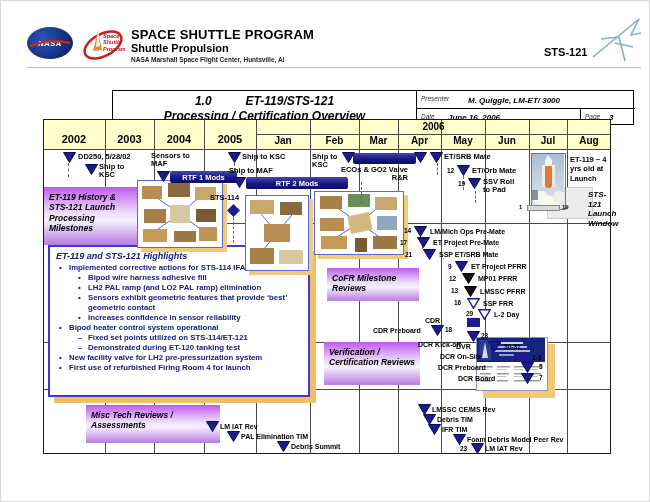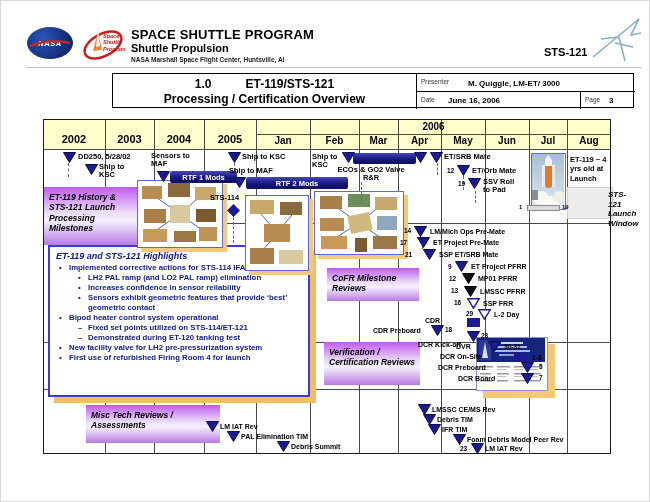--- a/index.html
+++ b/index.html
@@ -74,21 +74,21 @@
     <g stroke="#86aec8" stroke-width="1.6" fill="none">
       <path d="M4 44 L50 6"></path>
         <path d="M50 6 L42 22 L52 20"></path>
         <path d="M30 24 L12 26"></path>
         <path d="M30 24 L36 48"></path>
         <path d="M26 30 L44 34"></path>
     </g>
   </svg>
   <div class="abs" style="left:26px;top:66px;width:614px;height:1px;background:#bbb;"></div>
 
-  <div class="abs tbox" style="left:111px;top:72px;width:522px;height:35px;">
+  <div class="abs tbox" style="left:111px;top:89px;width:522px;height:35px;font-style:italic;">
     <div class="abs" style="left:0;top:0;width:303px;height:35px;display:flex;flex-direction:column;justify-content:center;">
       <div class="tmain" style="display:flex;justify-content:center;gap:34px;">
         <span>1.0</span>
         <span>ET-119/STS-121</span>
       </div>
       <div class="tmain">Processing / Certification Overview</div>
     </div>
     <div class="abs" style="left:303px;top:0;width:1px;height:35px;background:#000;"></div>
     <div class="abs" style="left:303px;top:17px;width:219px;height:1px;background:#000;"></div>
     <div class="abs small-lab" style="left:308px;top:4px;">Presenter</div>
@@ -135,42 +135,43 @@
     <div class="mlabel" style="left:397px;top:134px;width:43px;">Apr</div>
     <div class="mlabel" style="left:440px;top:134px;width:44px;">May</div>
     <div class="mlabel" style="left:484px;top:134px;width:44px;">Jun</div>
     <div class="mlabel" style="left:528px;top:134px;width:38px;">Jul</div>
     <div class="mlabel" style="left:566px;top:134px;width:44px;">Aug</div>
 
     <div class="pbox" style="left:43px;top:186px;width:95px;height:58px;">ET-119 History &amp; STS-121 Launch Processing Milestones</div>
     <div class="pbox" style="left:323px;top:341px;width:96px;height:43px;">Verification / Certification Reviews</div>
     <div class="pbox" style="left:326px;top:267px;width:92px;height:33px;">CoFR Milestone Reviews</div>
     <div class="pbox" style="left:85px;top:404px;width:134px;height:38px;">Misc Tech Reviews / Assessments</div>
-    <div class="gbox" style="left:566px;top:186px;width:44px;height:32px;padding-left:40px;">STS-121 Launch Window</div>
+    <div class="gbox" style="left:546px;top:186px;width:44px;height:32px;padding-left:40px;">STS-121 Launch Window</div>
     <div class="agebox" style="left:569px;top:154px;width:40px;">ET-119 ~ 4 yrs old at Launch</div>
 
     <div class="hlbox" style="left:47px;top:244px;width:262px;height:152px;">
       <div class="hl-title">ET-119 and STS-121 Highlights</div>
       <div id="hl-items">
           <div class="hli lvl1">Implemented corrective actions for STS-114 IFAs</div>
+          <div class="hli lvl2">Bipod wire harness adhesive fill</div>
           <div class="hli lvl2">LH2 PAL ramp (and LO2 PAL ramp) elimination</div>
+          <div class="hli lvl2">Sensors exhibit geometric features that provide ‘best’ geometric contact</div>
           <div class="hli lvl2">Increases confidence in sensor reliability</div>
-          <div class="hli lvl2">Sensors exhibit geometric features that provide ‘best’ geometric contact</div>
           <div class="hli lvl1">Bipod heater control system operational</div>
           <div class="hli lvl2 dash">Fixed set points utilized on STS-114/ET-121</div>
           <div class="hli lvl2 dash">Demonstrated during ET-120 tanking test</div>
           <div class="hli lvl1">New facility valve for LH2 pre-pressurization system</div>
           <div class="hli lvl1">First use of refurbished Firing Room 4 for launch</div>
         </div>
     </div>
 
     <div class="navybar" style="left:169px;top:170px;width:67px;height:12px;">RTF 1 Mods</div>
     <div class="navybar" style="left:245px;top:176px;width:102px;height:12px;">RTF 2 Mods</div>
     <div class="navybar" style="left:352px;top:152px;width:63px;height:11px;"></div>
-    <div class="mlbl r1 wrap" style="left:322px;top:165px;width:96px;text-align:center;">
+    <div class="mlbl r1 wrap" style="left:311px;top:165px;width:96px;text-align:right;">
       <div>ECOs &amp; GO2 Valve</div>
         <div>R&amp;R</div>
     </div>
 
     <span class="lwnum" style="left:518px;top:203px;">1</span>
     <div class="lwbar" style="left:526px;top:204px;width:33px;"></div>
     <span class="lwnum" style="left:561px;top:203px;">19</span>
 
     <div class="collage" style="left:136px;top:179px;width:84px;height:66px;">
       <svg width="84" height="66" viewBox="0 0 84 66">

